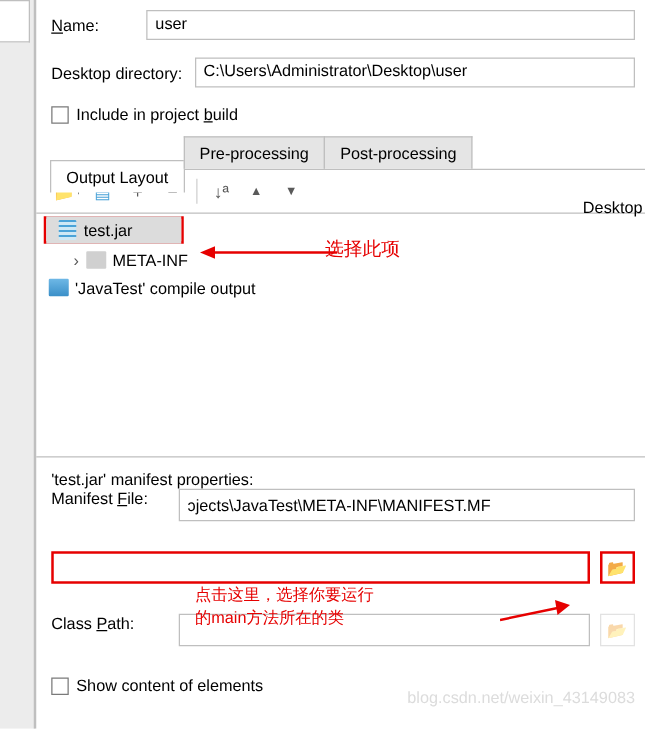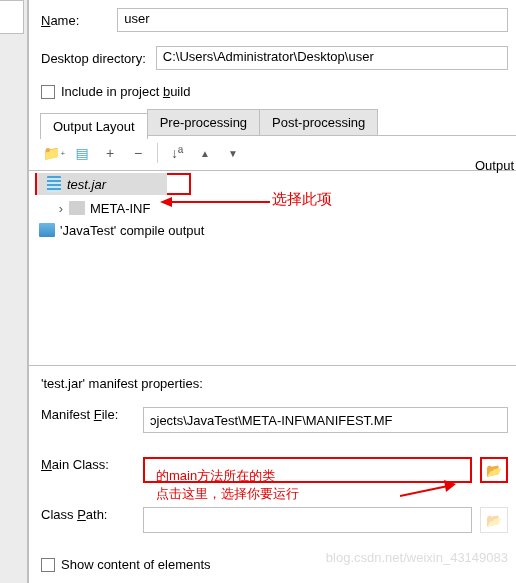--- a/index.html
+++ b/index.html
@@ -7,37 +7,37 @@
 .panel { position: absolute; left: 28px; top: 0; right: 0; bottom: 0; border-left: 1px solid #bfbfbf; padding: 8px 0 0 12px; background: #fff; }
 .left-gutter { position: absolute; left: 0; top: 0; width: 28px; height: 100%; background: #ececec; border-right: 1px solid #bfbfbf; }
 .left-tab { position: absolute; left: 0; top: 0; width: 24px; height: 34px; background: #fff; border: 1px solid #bfbfbf; border-left: none; }
 .row { display: flex; align-items: center; margin-bottom: 14px; }
 .row label { margin-right: 10px; white-space: nowrap; }
 .field { flex: 1; border: 1px solid #bfbfbf; height: 24px; padding: 2px 6px; background: #fff; margin-right: 8px; overflow: hidden; white-space: nowrap; }
 .underline { text-decoration: underline; }
 .checkbox { width: 14px; height: 14px; border: 1px solid #7a7a7a; margin-right: 6px; display: inline-block; vertical-align: middle; }
 .tabs { display: flex; border-bottom: 1px solid #bfbfbf; margin-top: 8px; margin-left: -1px; }
 .tab { padding: 5px 12px; border: 1px solid #bfbfbf; border-bottom: none; background: #e5e5e5; margin-right: -1px; position: relative; }
-.tab.active { background: #fff; top: 4px; }
+.tab.active { background: #fff; top: 19px; }
 .toolbar { display: flex; align-items: center; height: 34px; gap: 10px; padding: 0 4px; }
 .tool-icon { width: 18px; height: 18px; display: flex; align-items: center; justify-content: center; color: #5a5a5a; font-size: 14px; }
 .tool-sep { width: 1px; height: 20px; background: #d0d0d0; }
 .avail { position: absolute; right: 2px; top: 158px; font-size: 13px; }
 .tree-area { border-top: 1px solid #bfbfbf; margin-left: -12px; }
 .tree-row { display: flex; align-items: center; height: 22px; padding-left: 10px; }
 .tree-row.selected-wrap { border: 2px solid #e60000; padding: 0; }
 .jar-sel { display: flex; align-items: center; height: 22px; padding-left: 10px; background: #dcdcdc; width: 130px; }
 .expand { width: 12px; text-align: center; color: #5a5a5a; margin-right: 2px; }
 .folder-icon { width: 16px; height: 14px; margin-right: 5px; }
 .folder-grey { background: #d0d0d0; border-radius: 1px; }
 .folder-blue { background: linear-gradient(#6eb8e6,#3a8fc8); border-radius: 1px; }
 .jar-icon { width: 14px; height: 16px; background: repeating-linear-gradient(#4aa3d8 0 2px,#cde8f5 2px 4px); border-radius: 1px; margin-right: 6px; }
 .whitespace { height: 120px; }
 .divider { border-top: 1px solid #bfbfbf; margin: 4px -12px 10px -12px; }
-.props-label { margin-bottom: 16px; }
+.props-label { margin-bottom: 0; }
 .prop-row { display: flex; margin-bottom: 24px; }
 .prop-row label { width: 102px; }
 .prop-field { flex: 1; border: 1px solid #bfbfbf; height: 26px; padding: 3px 6px; display: flex; align-items: center; overflow: hidden; white-space: nowrap; margin-right: 8px; }
 .browse-btn { width: 28px; height: 26px; border: 1px solid #bfbfbf; display: flex; align-items: center; justify-content: center; margin-right: 8px; }
 .browse-btn.hot { border: 2px solid #e60000; }
 .main-field { border: 2px solid #e60000; }
 .anno { position: absolute; color: #e60000; font-size: 15px; pointer-events: none; }
 .arrow1 { position: absolute; left: 160px; top: 194px; color: #e60000; }
 .watermark { position: absolute; right: 8px; bottom: 18px; color: #dcdcdc; font-size: 13px; pointer-events: none; margin-left: 16px; }
 </style>
@@ -77,21 +77,21 @@
     <span class="tool-icon">+</span>
     <span class="tool-icon">−</span>
     <span class="tool-sep"></span>
     <span class="tool-icon">↓ª</span>
     <span class="tool-icon" style="font-size:10px;">▲</span>
     <span class="tool-icon" style="font-size:10px;">▼</span>
   </div>
 
   <div class="tree-area">
     <div style="padding:2px 6px;">
-      <div class="tree-row selected-wrap" style="width:156px;font-style:italic;">
+      <div class="tree-row selected-wrap" style="width:112px;">
         <div class="jar-sel">
           <span class="jar-icon"></span>
           <span>test.jar</span>
         </div>
       </div>
     </div>
     <div class="tree-row" style="padding-left:26px;">
       <span class="expand">›</span>
       <span class="folder-icon folder-grey"></span>
       <span>META-INF</span>
@@ -106,21 +106,20 @@
   <div class="divider"></div>
 
   <div class="props-label">'test.jar' manifest properties:</div>
 
   <div class="prop-row">
     <label><span>Manifest </span><span class="underline">F</span><span>ile:</span></label>
     <div class="prop-field">ɔjects\JavaTest\META-INF\MANIFEST.MF</div>
   </div>
 
   <div class="prop-row">
-    <label><span class="underline">M</span><span>ain Class:</span></label>
     <div class="prop-field main-field"></div>
     <div class="browse-btn hot">
       <span style="color:#6a6a6a;">📂</span>
     </div>
   </div>
 
   <div class="prop-row">
     <label><span>Class </span><span class="underline">P</span><span>ath:</span></label>
     <div class="prop-field"></div>
     <div class="browse-btn" style="opacity:.45;">
@@ -128,30 +127,30 @@
     </div>
   </div>
 
   <div class="row" style="margin-top:4px;">
     <span class="checkbox"></span>
     <label>Show content of elements</label>
   </div>
 
 </div>
 
-<div class="avail">Output</div>
+<div class="avail">Desktop</div>
 
 <svg class="arrow1" width="110" height="16">
   <line x1="110" y1="8" x2="8" y2="8" stroke="#e60000" stroke-width="2"></line>
   <polygon points="0,8 12,3 12,13" fill="#e60000"></polygon>
 </svg>
-<div class="anno" style="left:272px; top:190px;">选择此项</div>
+<div class="anno" style="left:260px; top:190px;">选择此项</div>
 
 <svg style="position:absolute; left:400px; top:480px;" width="60" height="20">
   <line x1="0" y1="16" x2="48" y2="6" stroke="#e60000" stroke-width="2"></line>
   <polygon points="56,4 44,0 46,12" fill="#e60000"></polygon>
 </svg>
 <div class="anno" style="left:156px; top:467px; line-height:1.35;">
+  <div>点击这里，选择你要运行</div>
   <div>的main方法所在的类</div>
-  <div>点击这里，选择你要运行</div>
 </div>
 
 <div class="watermark">blog.csdn.net/weixin_43149083</div>
 
 </body></html>

